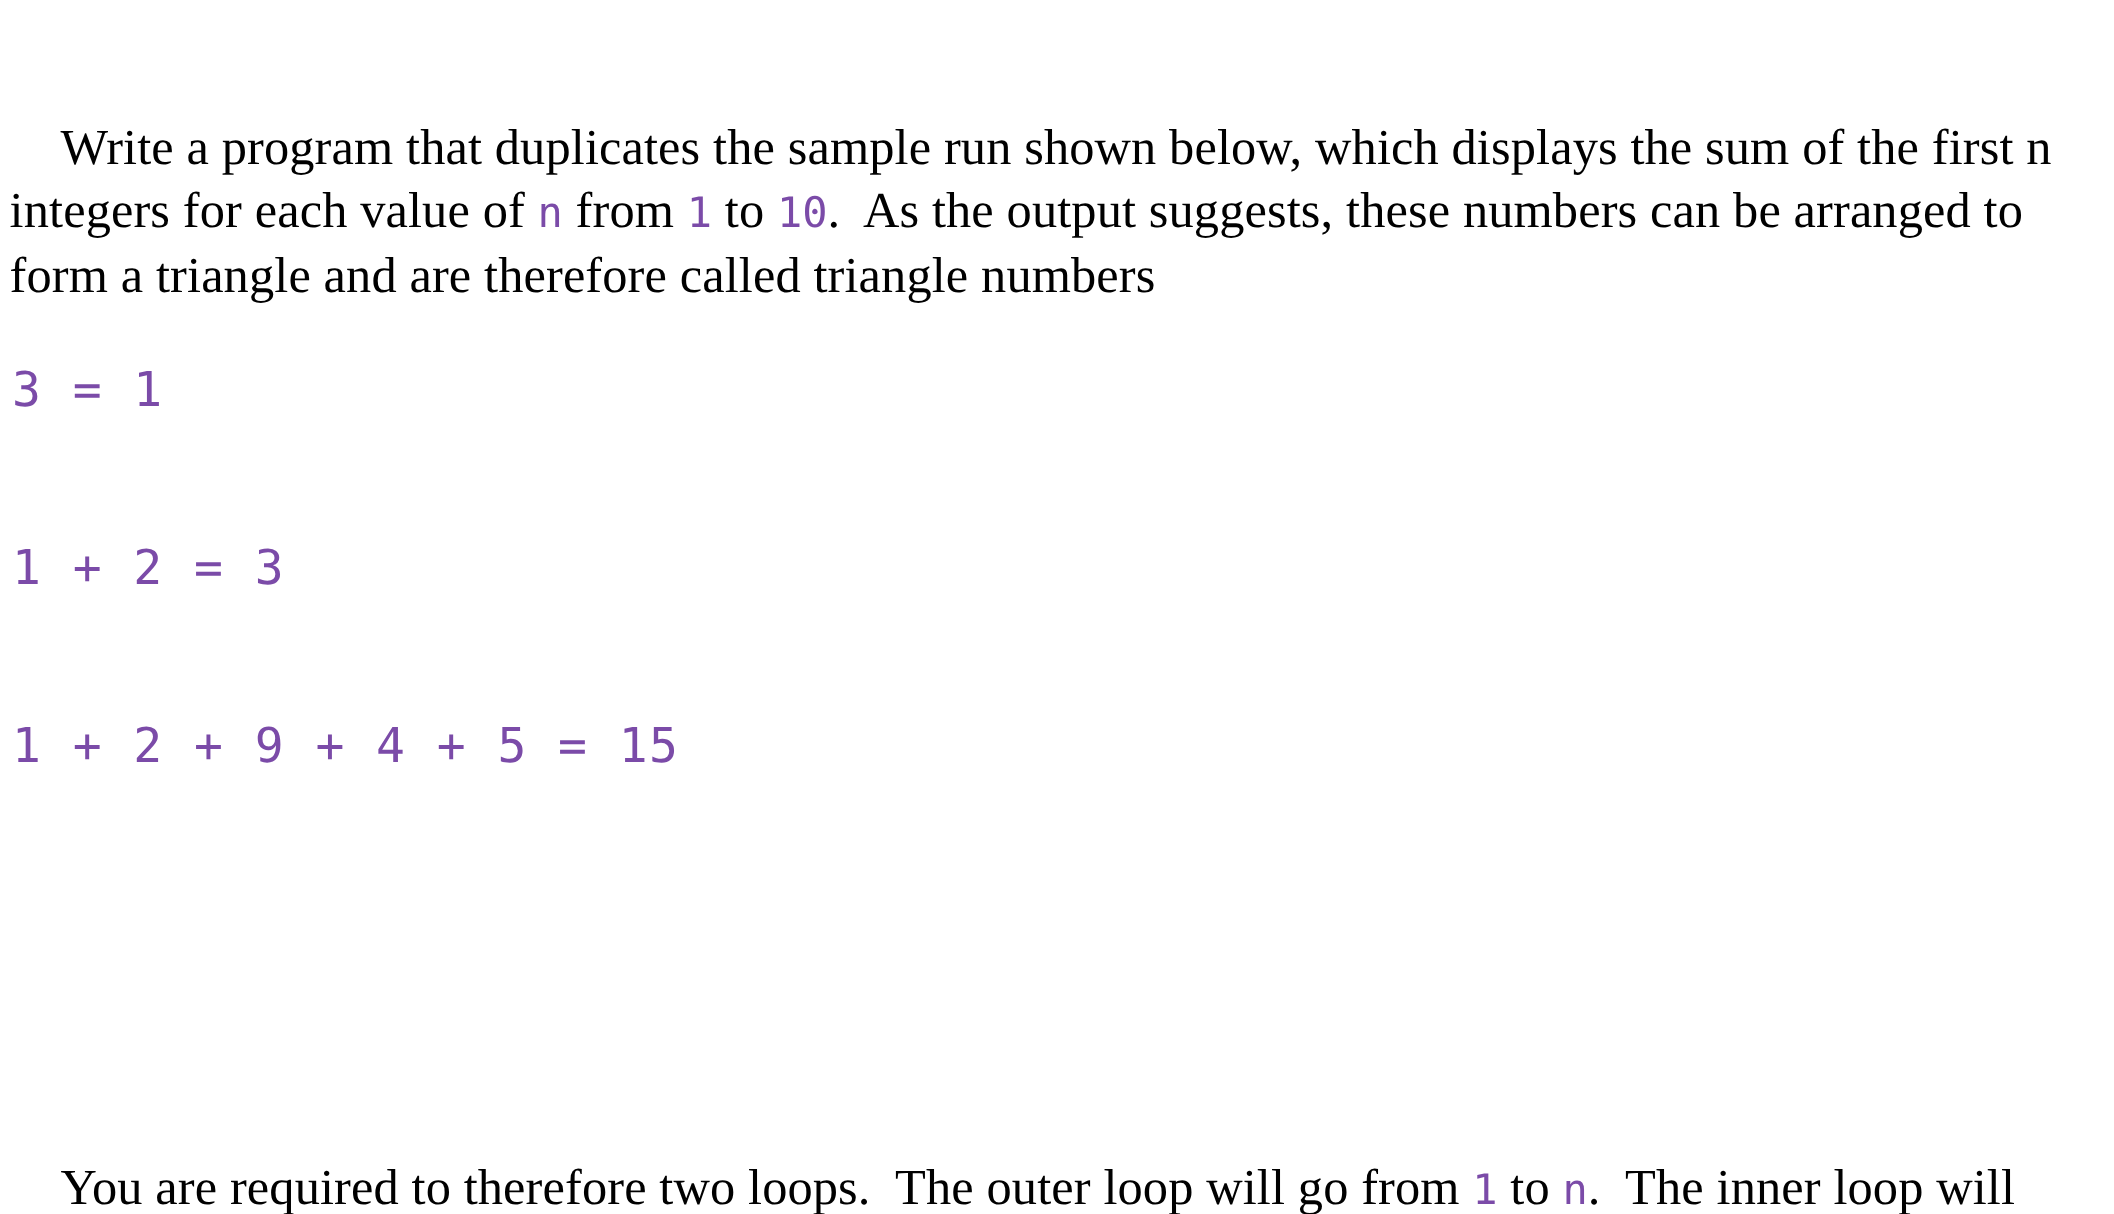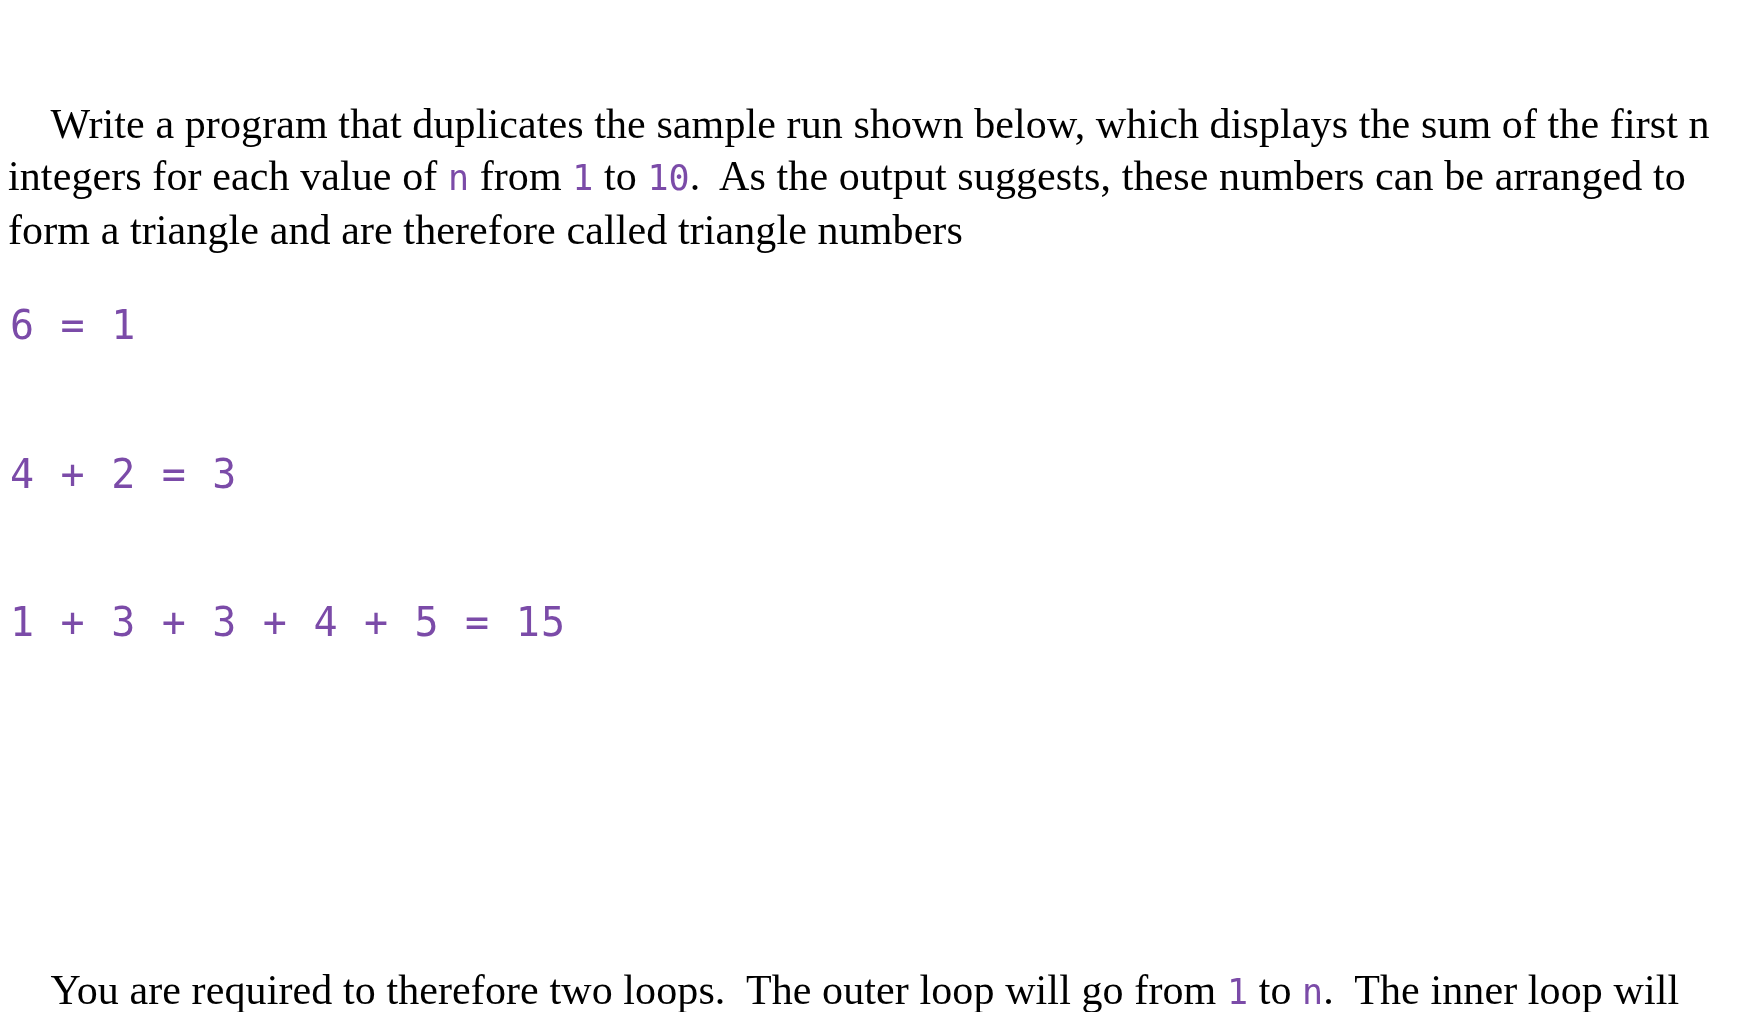--- a/index.html
+++ b/index.html
@@ -78,23 +78,23 @@
 </head>
 <body>
 
 <div class="page">
 
   <p class="prose para-intro">
     <span>Write a program that duplicates the sample run shown below, which displays the sum of the first n integers for each value of </span><span class="code-inline">n</span><span> from </span><span class="code-inline">1</span><span> to </span><span class="code-inline">10</span><span>.  As the output suggests, these numbers can be arranged to form a triangle and are therefore called triangle numbers</span>
   </p>
 
   <div class="output-block">
-    <span class="output-line">6 = 1</span>
-    <span class="output-line">4 + 2 = 3</span>
-    <span class="output-line">1 + 3 + 3 + 4 + 5 = 15</span>
+    <span class="output-line">3 = 1</span>
+    <span class="output-line">1 + 2 = 3</span>
+    <span class="output-line">1 + 2 + 9 + 4 + 5 = 15</span>
     
     
     
     
     
   </div>
 
   <p class="prose para-outro">
     <span>You are required to therefore two loops.  The outer loop will go from </span><span class="code-inline">1</span><span> to </span><span class="code-inline">n</span><span>.  The inner loop will sum from </span>
   </p>

